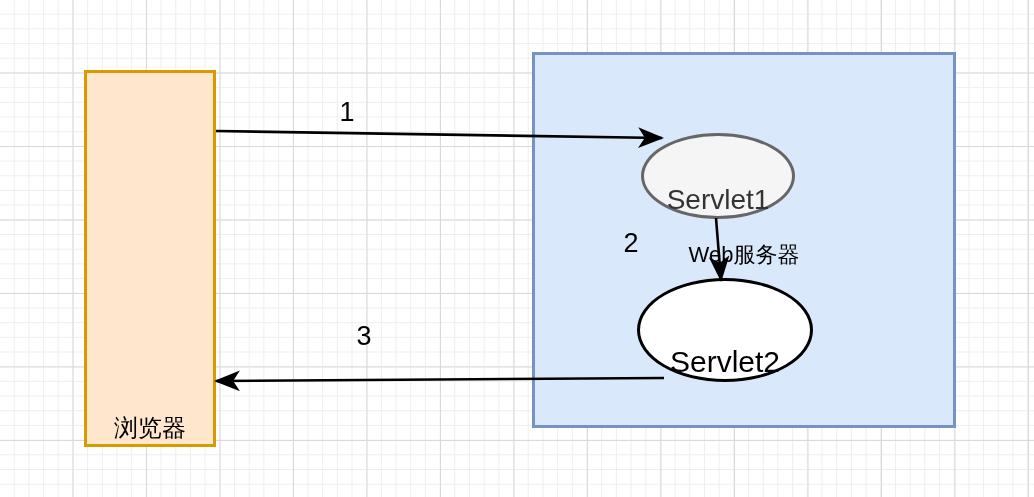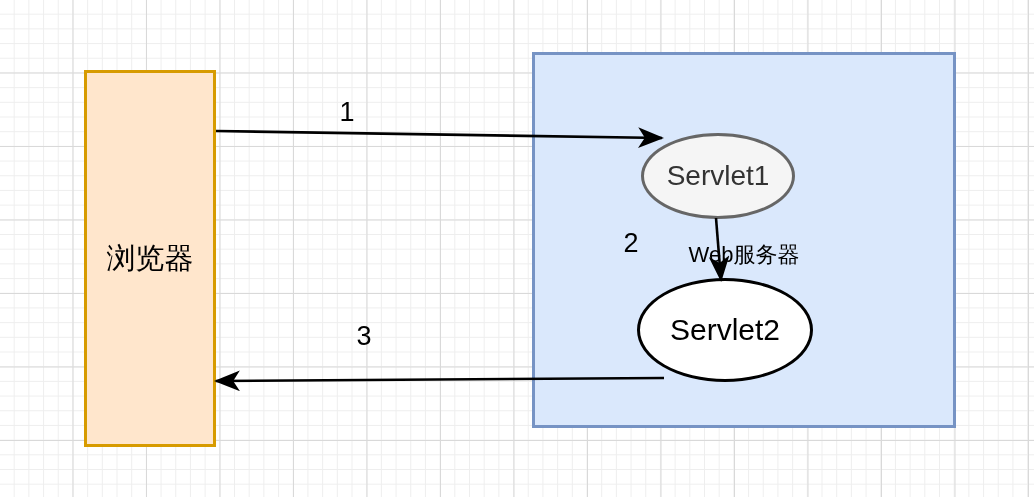--- a/index.html
+++ b/index.html
@@ -26,33 +26,33 @@
       73.5px 73.5px,
       14.7px 14.7px,
       14.7px 14.7px;
     background-position: -1px -1px, -1px -1px, -1px -1px, -1px -1px;
   }
 
   .node {
     position: absolute;
     box-sizing: border-box;
     display: flex;
-    align-items: center;
+    align-items: flex-end;
     justify-content: center;
     color: #000000;
   }
 
   #browser-box {
     left: 84px;
     top: 70px;
     width: 132px;
     height: 377px;
     background: #ffe6cc;
     border: 3px solid #d79b00;
-    font-size: 29px;
+    font-size: 24px;
   }
 
   #webserver-box {
     left: 532px;
     top: 52px;
     width: 424px;
     height: 376px;
     background: #dae8fc;
     border: 3px solid #7693c4;
     align-items: center;

